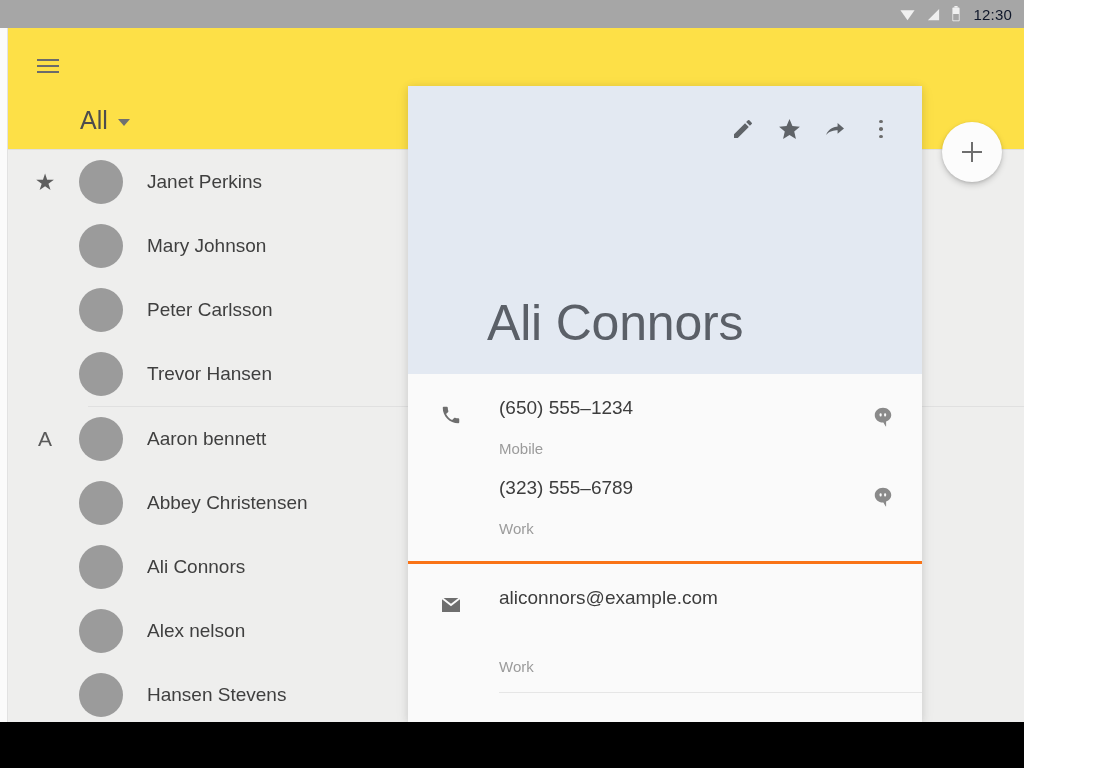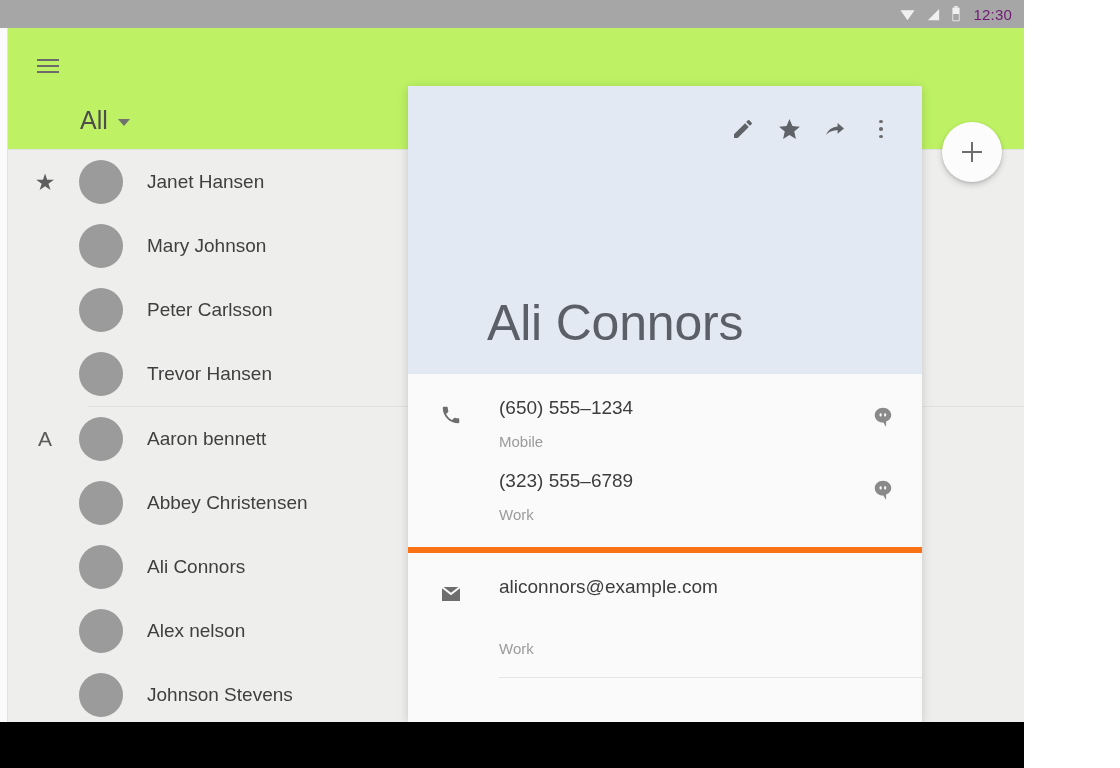--- a/index.html
+++ b/index.html
@@ -46,21 +46,21 @@
     padding-right: 12px;
     box-sizing: border-box;
   }
   #statusbar .sb-icon {
     margin-left: 10px;
     display: flex;
     align-items: center;
   }
   #statusbar .sb-time {
     margin-left: 12px;
-    color: #701a75;
+    color: #0f172a;
     font-size: 15px;
     letter-spacing: .2px;
   }
 
   
   .win-edge {
     position: absolute;
     left: 0;
     top: 28px;
     width: 8px;
@@ -70,21 +70,21 @@
     box-sizing: border-box;
   }
 
   
   #appbar {
     position: absolute;
     left: 8px;
     top: 28px;
     width: 1016px;
     height: 122px;
-    background: #bef264;
+    background: #fde047;
   }
   #hamburger {
     position: absolute;
     left: 20px;
     top: 18px;
     width: 40px;
     height: 40px;
     display: flex;
     align-items: center;
     justify-content: center;
@@ -270,21 +270,21 @@
   }
 
   #detail-body {
     position: relative;
     background: #fafafa;
   }
   .info-group {
     position: relative;
     padding: 14px 0 13px 12px;
   }
-  .info-group + .info-group { border-top: 6px solid #f97316; }
+  .info-group + .info-group { border-top: 3px solid #f97316; }
   .group-icon {
     position: absolute;
     left: 28px;
     top: 26px;
     width: 30px;
     height: 30px;
     display: flex;
     align-items: center;
     justify-content: center;
   }
@@ -293,21 +293,21 @@
     padding: 8px 60px 10px 79px;
     min-height: 52px;
     box-sizing: border-box;
   }
   .info-value {
     font-size: 19px;
     color: #3d3d3d;
     line-height: 24px;
   }
   .info-label {
-    margin-top: 12px;
+    margin-top: 19px;
     font-size: 15px;
     color: #9b9b9b;
     line-height: 19px;
   }
   .row-action {
     position: absolute;
     right: 24px;
     top: 14px;
     width: 30px;
     height: 30px;
@@ -392,21 +392,21 @@
       </div>
     </div>
 
     <div class="appbar-divider"></div>
 
     <div id="contact-list">
 
       <div class="contact-row">
         <span class="row-marker star-marker">★</span>
         <span class="avatar"></span>
-        <span class="contact-name">Janet Hansen</span>
+        <span class="contact-name">Janet Perkins</span>
       </div>
       <div class="contact-row">
         <span class="avatar"></span>
         <span class="contact-name">Mary Johnson</span>
       </div>
       <div class="contact-row">
         <span class="avatar"></span>
         <span class="contact-name">Peter Carlsson</span>
       </div>
       <div class="contact-row">
@@ -428,21 +428,21 @@
       <div class="contact-row">
         <span class="avatar"></span>
         <span class="contact-name">Ali Connors</span>
       </div>
       <div class="contact-row">
         <span class="avatar"></span>
         <span class="contact-name">Alex nelson</span>
       </div>
       <div class="contact-row">
         <span class="avatar"></span>
-        <span class="contact-name">Johnson Stevens</span>
+        <span class="contact-name">Hansen Stevens</span>
       </div>
     </div>
 
     <div id="fab">
       <span class="plus-h"></span>
       <span class="plus-v"></span>
     </div>
 
     <div id="detail-card">
 

